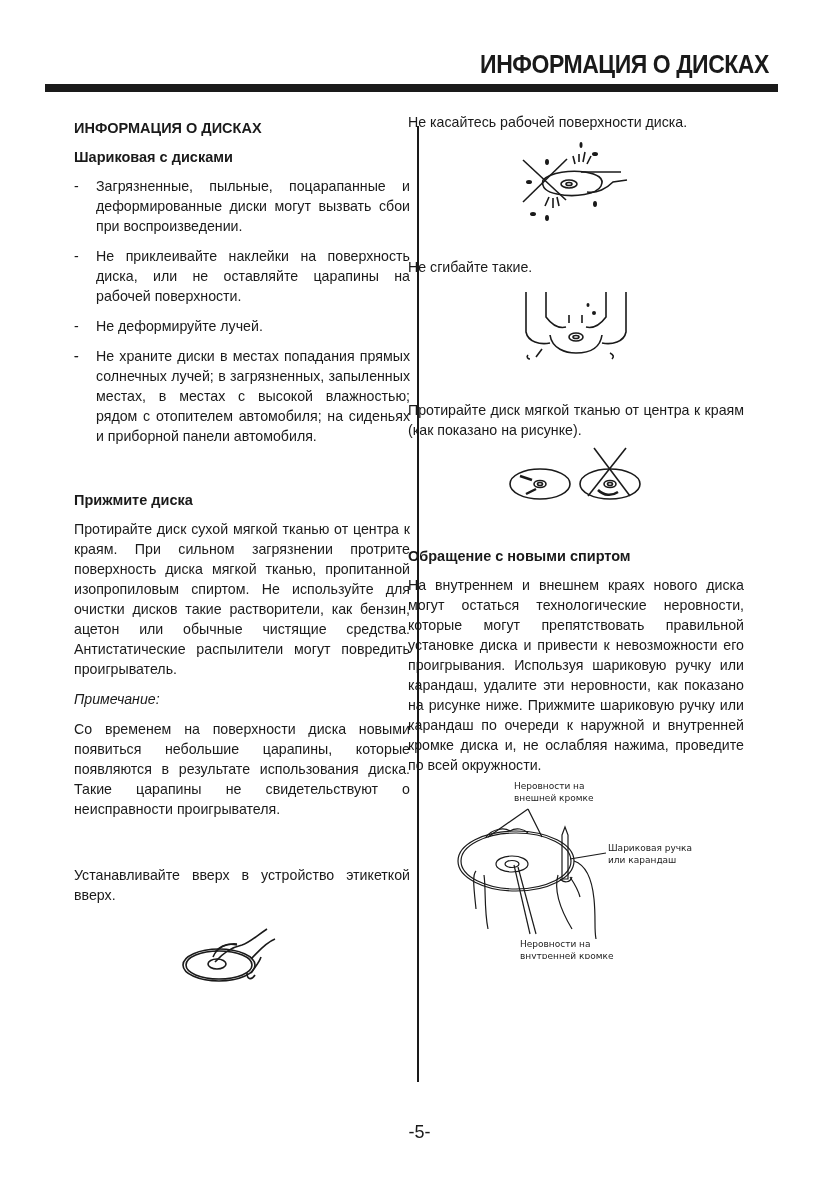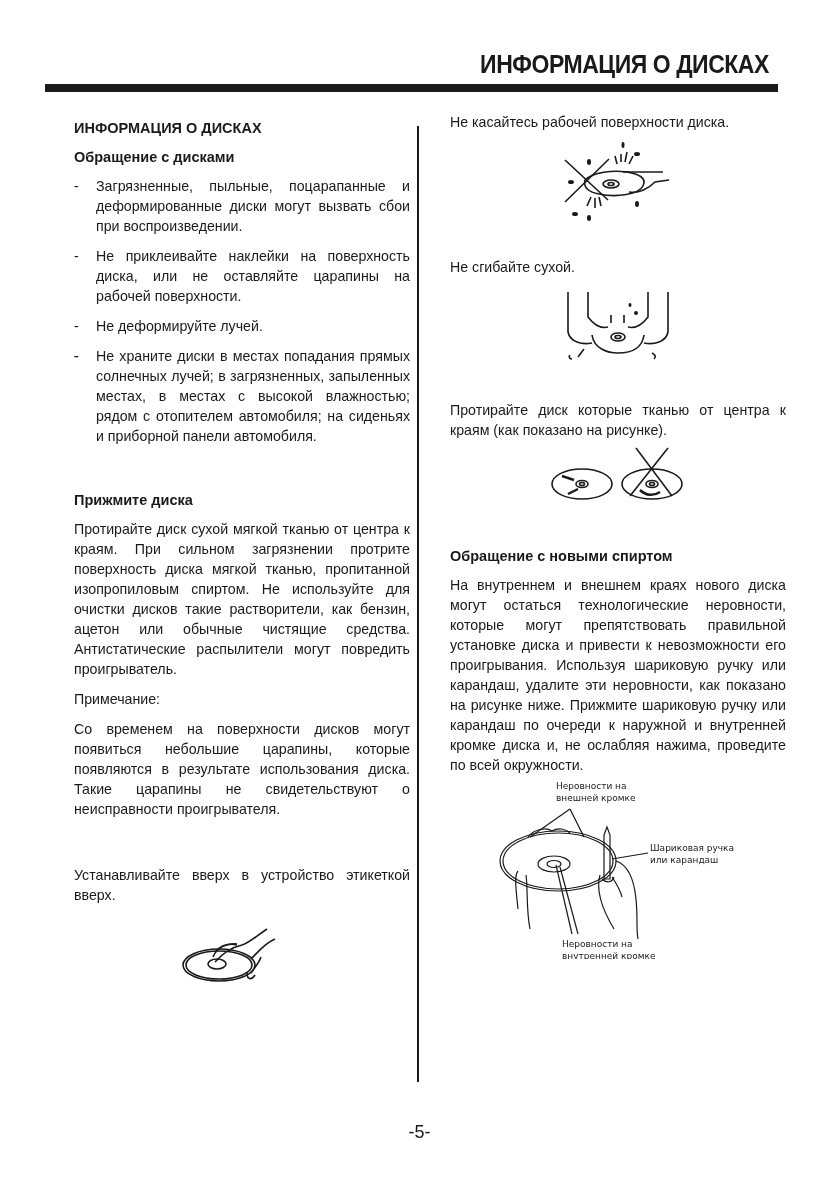--- a/index.html
+++ b/index.html
@@ -3,56 +3,56 @@
 <meta charset="utf-8">
 <style>
   html, body { margin: 0; padding: 0; background: #ffffff; }
   body { width: 839px; height: 1191px; position: relative; overflow: hidden;
          font-family: "Liberation Sans", sans-serif; color: #1a1a1a; }
   .page-title { position: absolute; right: 70px; top: 50px; font-size: 25px; font-weight: bold;
                 letter-spacing: -0.5px; transform: scaleX(0.92); transform-origin: right center; margin: 0; }
   .title-rule { position: absolute; left: 45px; top: 84px; width: 733px; height: 8px; background: #1a1a1a; }
   .col { position: absolute; top: 112px; width: 336px; font-size: 14.2px; line-height: 20px; }
   .col-left { left: 74px; }
-  .col-right { left: 450px; }
+  .col-right { left: 408px; }
   .divider { position: absolute; left: 417px; top: 126px; width: 2px; height: 956px; background: #1a1a1a; }
   h2.main-head { font-size: 14.5px; font-weight: bold; margin: 6px 0 9px 0; }
   h3.sub-head { font-size: 14.5px; font-weight: bold; margin: 0 0 9px 0; }
   p { margin: 0 0 10px 0; text-align: justify; }
   ul.dash-list { list-style: none; margin: 0; padding: 0; }
   ul.dash-list li { position: relative; padding-left: 22px; margin: 0 0 10px 0; text-align: justify; }
   ul.dash-list li .dash { position: absolute; left: 0; top: 0; }
-  .note-label { margin: 0 0 10px 0; }
+  .note-label { font-style: italic; margin: 0 0 10px 0; }
   .fig { display: block; margin: 0 auto; }
   .page-number { position: absolute; left: 0; width: 839px; top: 1122px; text-align: center; font-size: 18px; }
   .fig-label { font-size: 9px; fill: #1a1a1a; font-family: "DejaVu Sans", sans-serif; }
 </style>
 </head>
 <body>
 
 <h1 class="page-title">ИНФОРМАЦИЯ О ДИСКАХ</h1>
 <div class="title-rule"></div>
 <div class="divider"></div>
 
 <div class="col col-left">
   <h2 class="main-head">ИНФОРМАЦИЯ О ДИСКАХ</h2>
-  <h3 class="sub-head">Обращение с дисками</h3>
+  <h3 class="sub-head">Шариковая с дисками</h3>
   <ul class="dash-list">
     <li><span class="dash">-</span><span>Загрязненные, пыльные, поцарапанные и деформированные диски могут вызвать сбои при воспроизведении.</span></li>
     <li><span class="dash">-</span><span>Не приклеивайте наклейки на поверхность диска, или не оставляйте царапины на рабочей поверхности.</span></li>
     <li><span class="dash">-</span><span>Не деформируйте лучей.</span></li>
     <li><span class="dash">-</span></li>
     <li><span class="dash">-</span><span>Не храните диски в местах попадания прямых солнечных лучей; в загрязненных, запыленных местах, в местах с высокой влажностью; рядом с отопителем автомобиля; на сиденьях и приборной панели автомобиля.</span></li>
   </ul>
 
   <div style="height:34px"></div>
   <h3 class="sub-head">Прижмите диска</h3>
   <p>Протирайте диск сухой мягкой тканью от центра к краям. При сильном загрязнении протрите поверхность диска мягкой тканью, пропитанной изопропиловым спиртом. Не используйте для очистки дисков такие растворители, как бензин, ацетон или обычные чистящие средства. Антистатические распылители могут повредить проигрыватель.</p>
   <p class="note-label">Примечание:</p>
-  <p>Со временем на поверхности дисков могут появиться небольшие царапины, которые появляются в результате использования диска. Такие царапины не свидетельствуют о неисправности проигрывателя.</p>
+  <p>Со временем на поверхности диска новыми появиться небольшие царапины, которые появляются в результате использования диска. Такие царапины не свидетельствуют о неисправности проигрывателя.</p>
 
   <div style="height:36px"></div>
   <p>Устанавливайте вверх в устройство этикеткой вверх.</p>
 
   <svg class="fig" width="150" height="80" viewBox="0 0 150 80" style="margin-top:12px">
     <g fill="none" stroke="#1a1a1a" stroke-width="1.6">
       <ellipse cx="52" cy="48" rx="36" ry="16"></ellipse>
       <ellipse cx="52" cy="48" rx="33" ry="14"></ellipse>
       <ellipse cx="50" cy="47" rx="9" ry="5"></ellipse>
       <path d="M48 45 C56 36 66 30 75 28 C82 26 88 20 100 12"></path>
@@ -84,42 +84,42 @@
       <ellipse cx="18" cy="40" rx="3" ry="2"></ellipse>
       <ellipse cx="70" cy="3" rx="1.5" ry="3"></ellipse>
       <ellipse cx="84" cy="12" rx="3" ry="2"></ellipse>
       <ellipse cx="84" cy="62" rx="2" ry="3"></ellipse>
       <ellipse cx="22" cy="72" rx="3" ry="2"></ellipse>
       <ellipse cx="36" cy="76" rx="2" ry="3"></ellipse>
     </g>
   </svg>
 
   <div style="height:30px"></div>
-  <p>Не сгибайте сухой.</p>
+  <p>Не сгибайте такие.</p>
   <svg class="fig" width="140" height="75" viewBox="0 0 140 75">
     <g fill="none" stroke="#1a1a1a" stroke-width="1.6">
       <path d="M20 5 L20 45 C22 55 34 58 44 56"></path>
       <path d="M40 5 L40 30 C46 38 52 42 60 40"></path>
       <path d="M120 5 L120 45 C118 55 106 58 96 56"></path>
       <path d="M100 5 L100 30 C94 38 88 42 80 40"></path>
       <path d="M44 48 C46 62 60 66 70 66 C82 66 94 62 96 48"></path>
       <ellipse cx="70" cy="50" rx="7" ry="4"></ellipse>
       <ellipse cx="70" cy="50" rx="3" ry="1.5"></ellipse>
       <path d="M63 28 L63 36 M76 28 L76 36"></path>
       <path d="M36 62 L30 70 M22 68 C20 70 22 72 24 72"></path>
       <path d="M104 66 C108 68 108 70 106 72"></path>
     </g>
     <g fill="#1a1a1a">
       <ellipse cx="82" cy="18" rx="1.5" ry="2"></ellipse>
       <ellipse cx="88" cy="26" rx="2" ry="2"></ellipse>
     </g>
   </svg>
 
   <div style="height:38px"></div>
-  <p>Протирайте диск которые тканью от центра к краям (как показано на рисунке).</p>
+  <p>Протирайте диск мягкой тканью от центра к краям (как показано на рисунке).</p>
   <svg class="fig" width="140" height="60" viewBox="0 0 140 60" style="margin-top:-4px">
     <g fill="none" stroke="#1a1a1a" stroke-width="1.6">
       <ellipse cx="34" cy="38" rx="30" ry="15"></ellipse>
       <ellipse cx="34" cy="38" rx="6" ry="3.5"></ellipse>
       <ellipse cx="34" cy="38" rx="2.5" ry="1.5"></ellipse>
       <ellipse cx="104" cy="38" rx="30" ry="15"></ellipse>
       <ellipse cx="104" cy="38" rx="6" ry="3.5"></ellipse>
       <ellipse cx="104" cy="38" rx="2.5" ry="1.5"></ellipse>
       <line x1="88" y1="2" x2="124" y2="50"></line>
       <line x1="120" y1="2" x2="82" y2="50"></line>

